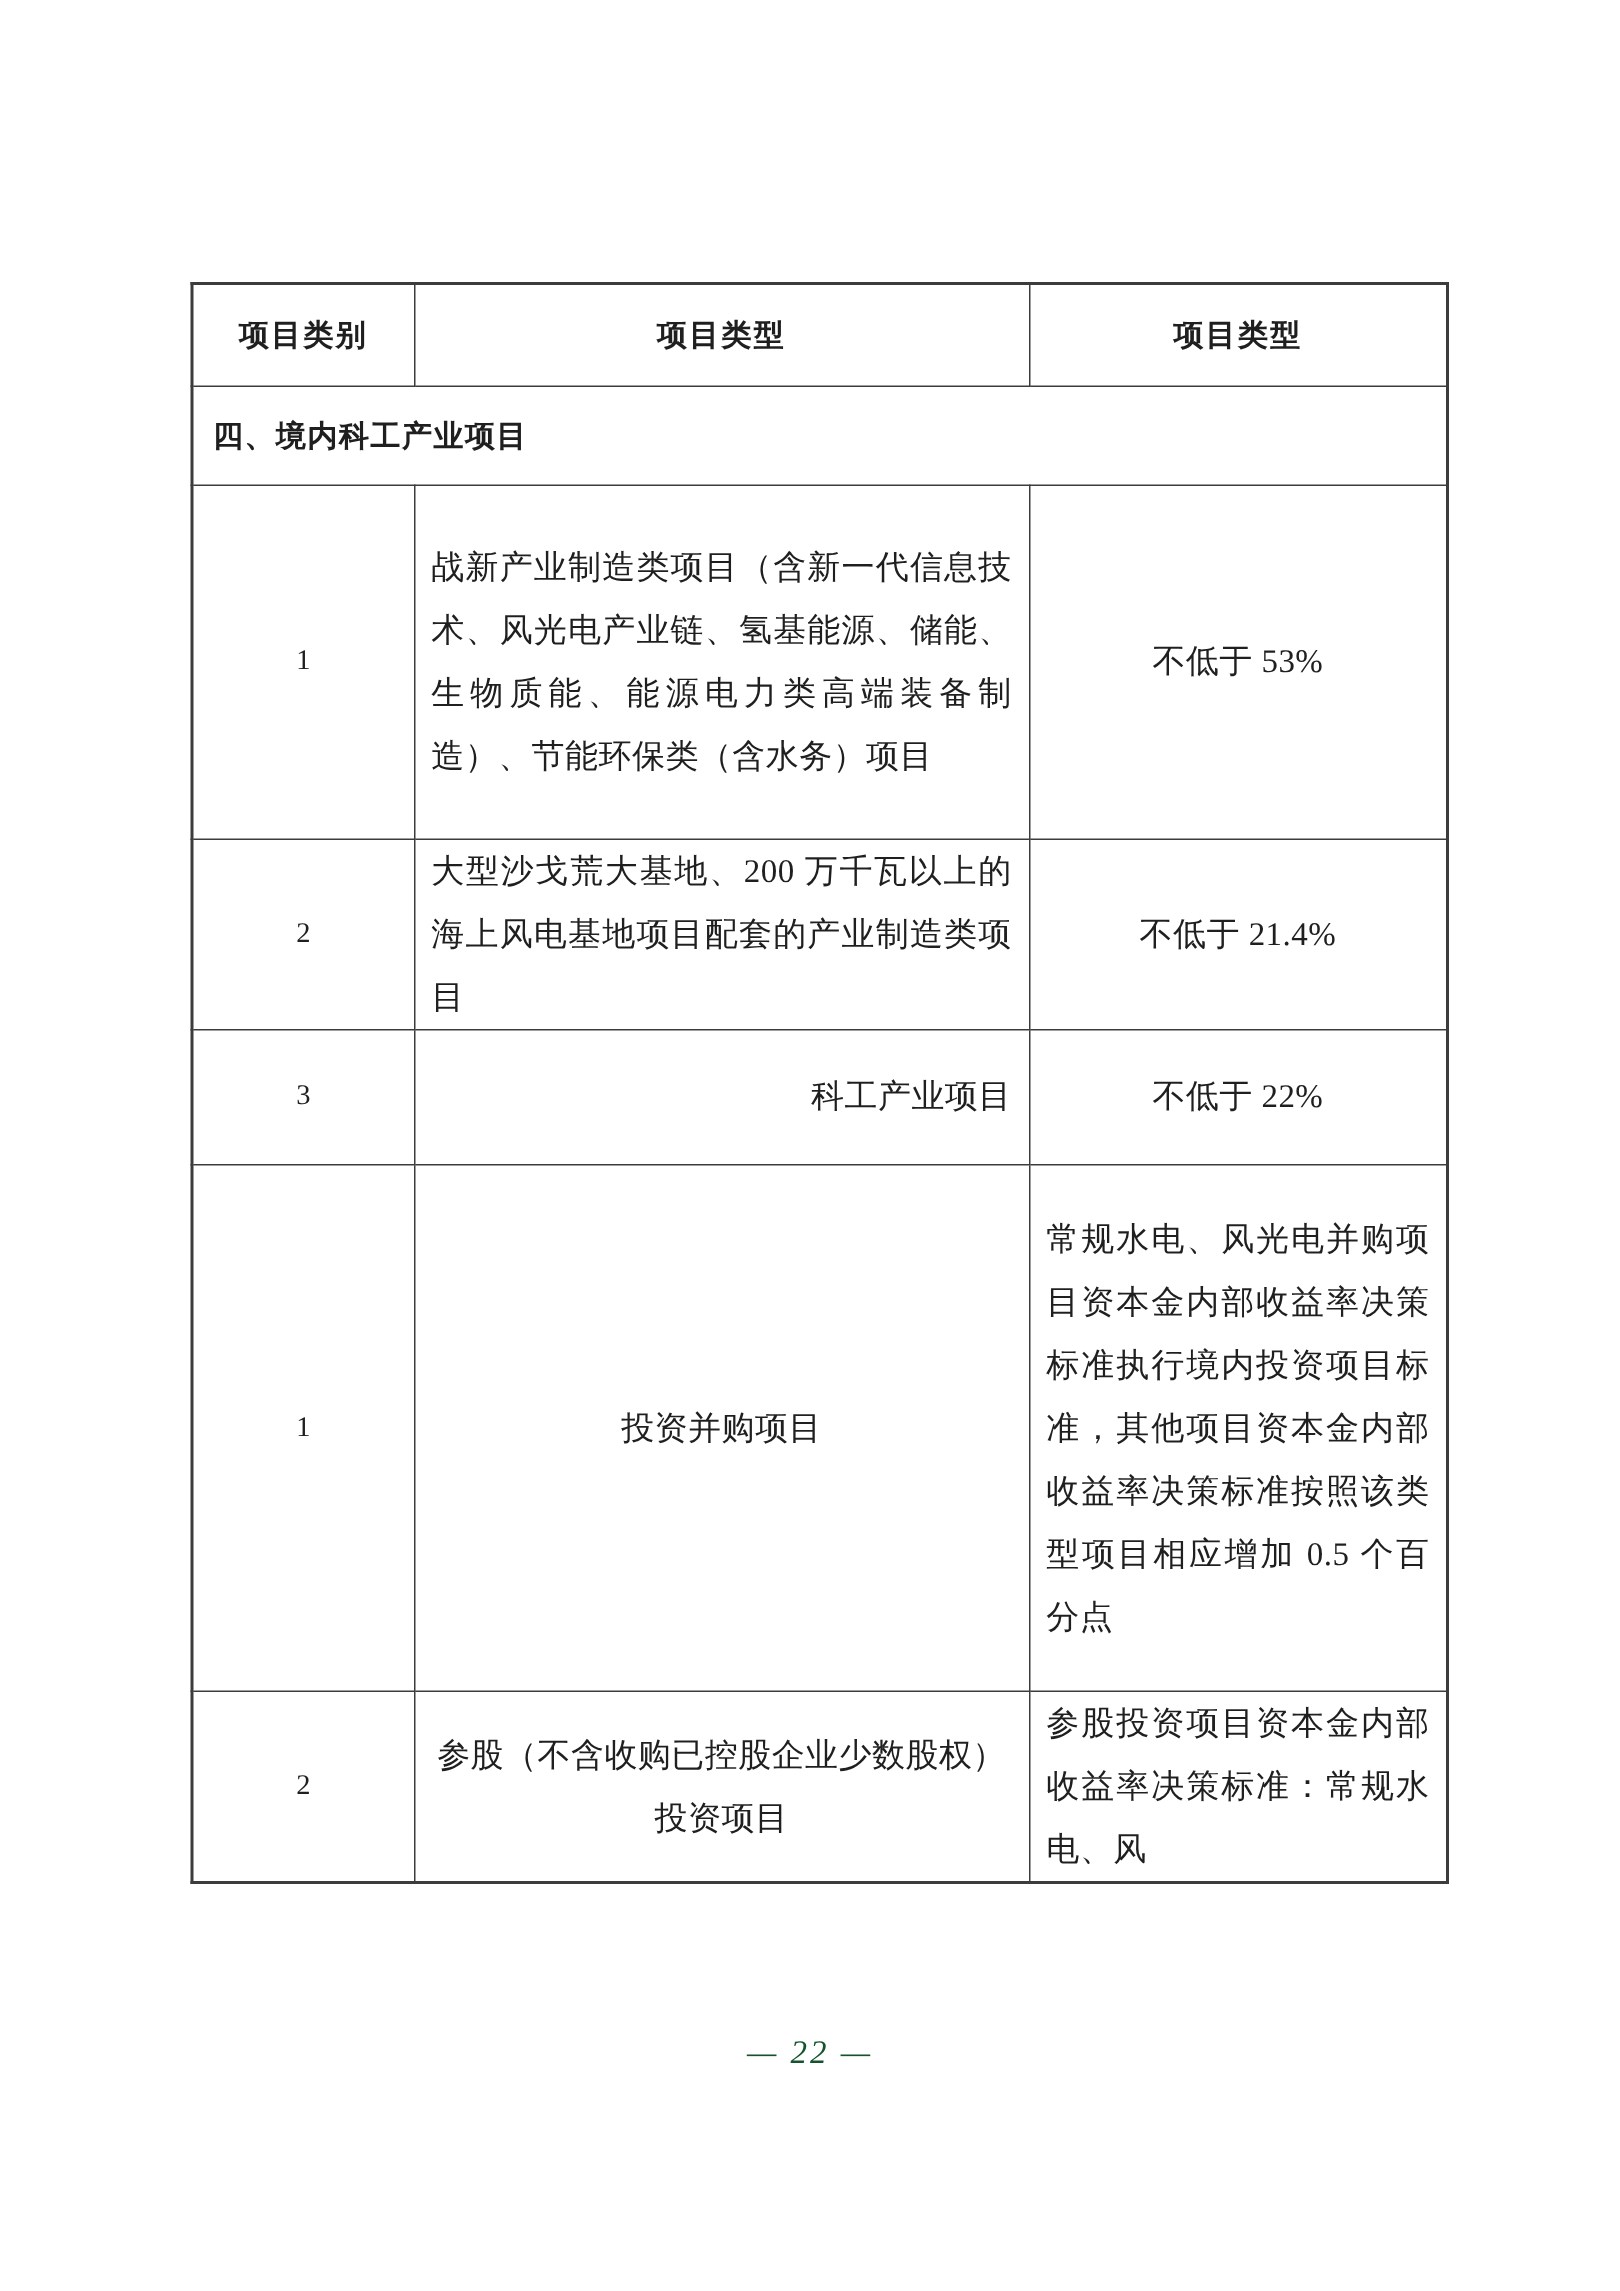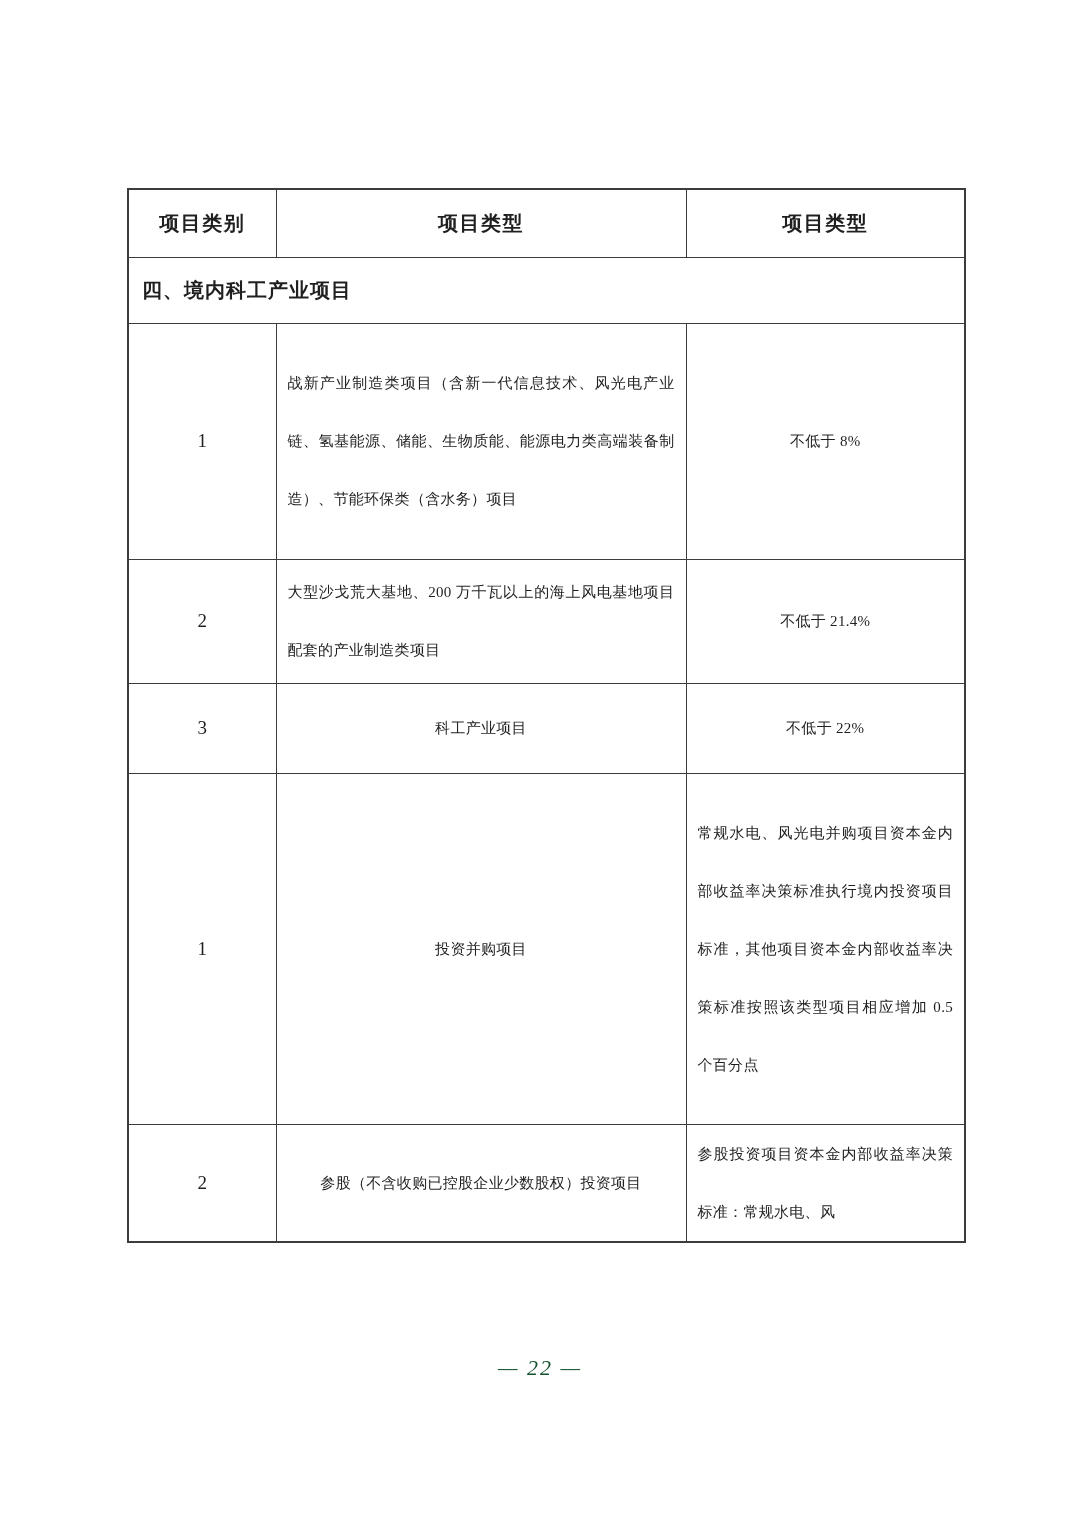--- a/index.html
+++ b/index.html
@@ -43,27 +43,27 @@
     text-align:left;
     padding-left:13px;
     letter-spacing:1px;
     margin-left:16px;
   }
   td.num-cell {
     text-align:center;
     font-size:19px;
   }
   .cell-text {
-    font-size:15px;
-    line-height:58px;
+    font-size:22px;
+    line-height:42px;
     letter-spacing:0.3px;
   }
   .txt-justify   { text-align:justify; text-align-last:left; }
   .txt-center    { text-align:center;  text-align-last:center; }
-  .txt-left      { text-align:center; }
+  .txt-left      { text-align:right; }
   .footer {
     position:absolute;
     left:0; top:1355px;
     width:1080px;
     text-align:center;
     font-size:22px;
     color:#14532d;
     letter-spacing:2px;
     font-style:italic;
   }
@@ -90,21 +90,21 @@
     <tr class="section-row" style="height:66px;">
       <td colspan="3">四、境内科工产业项目</td>
     </tr>
 
     <tr style="height:236px;">
       <td class="num-cell">1</td>
       <td>
         <div class="cell-text txt-justify">战新产业制造类项目（含新一代信息技术、风光电产业链、氢基能源、储能、生物质能、能源电力类高端装备制造）、节能环保类（含水务）项目</div>
       </td>
       <td>
-        <div class="cell-text txt-center">不低于 8%</div>
+        <div class="cell-text txt-center">不低于 53%</div>
       </td>
     </tr>
 
     <tr style="height:124px;">
       <td class="num-cell">2</td>
       <td>
         <div class="cell-text txt-justify">大型沙戈荒大基地、200 万千瓦以上的海上风电基地项目配套的产业制造类项目</div>
       </td>
       <td>
         <div class="cell-text txt-center">不低于 21.4%</div>

